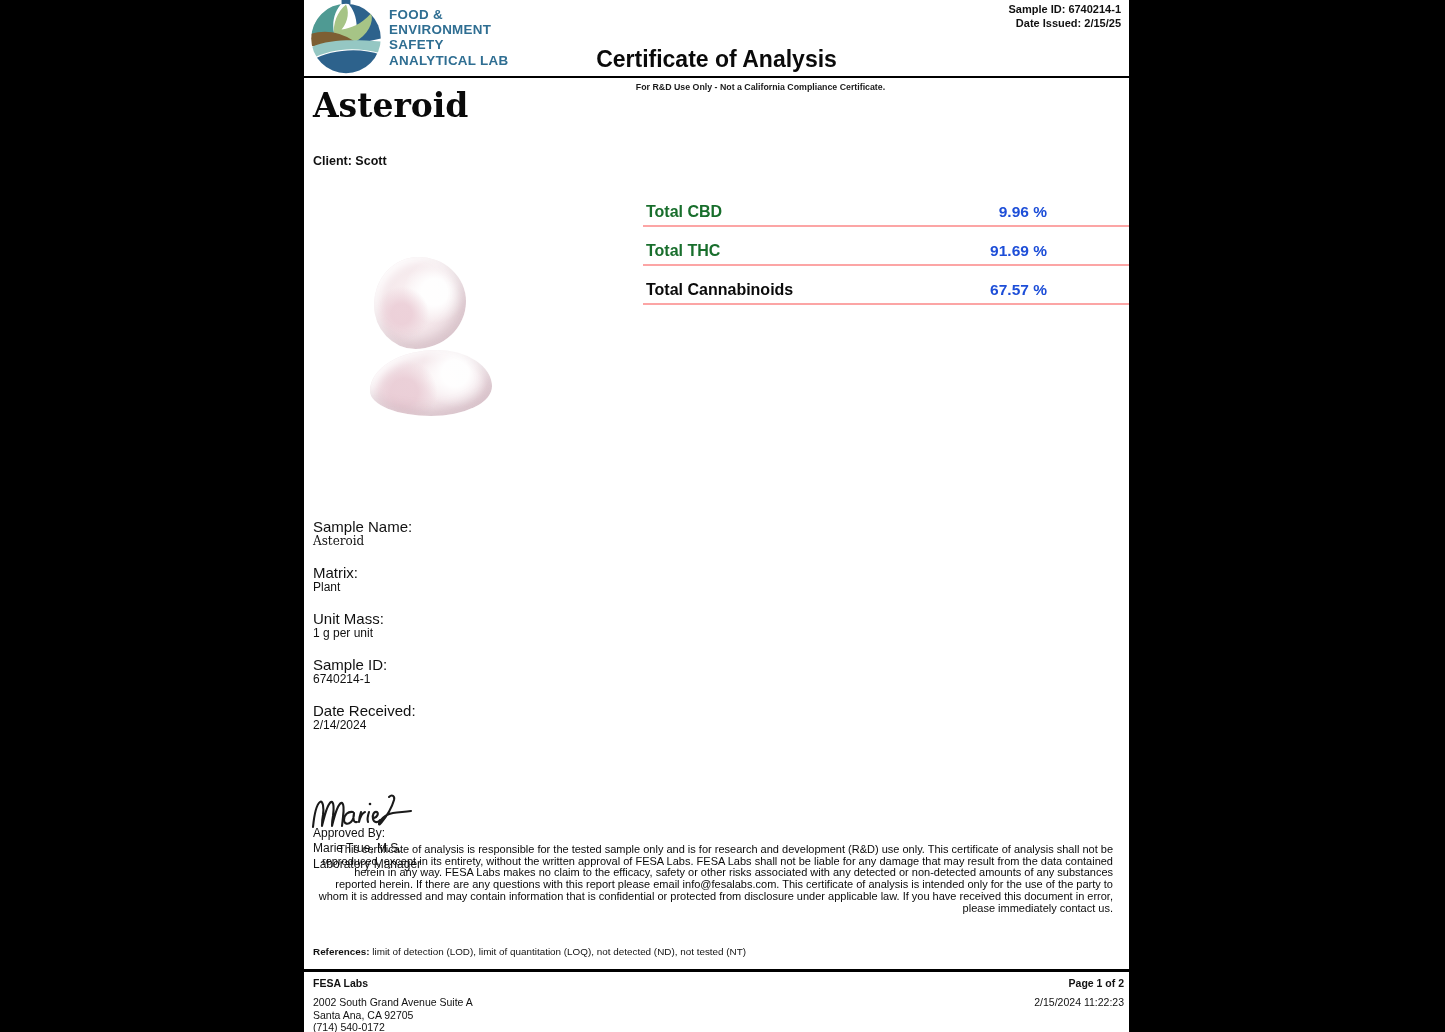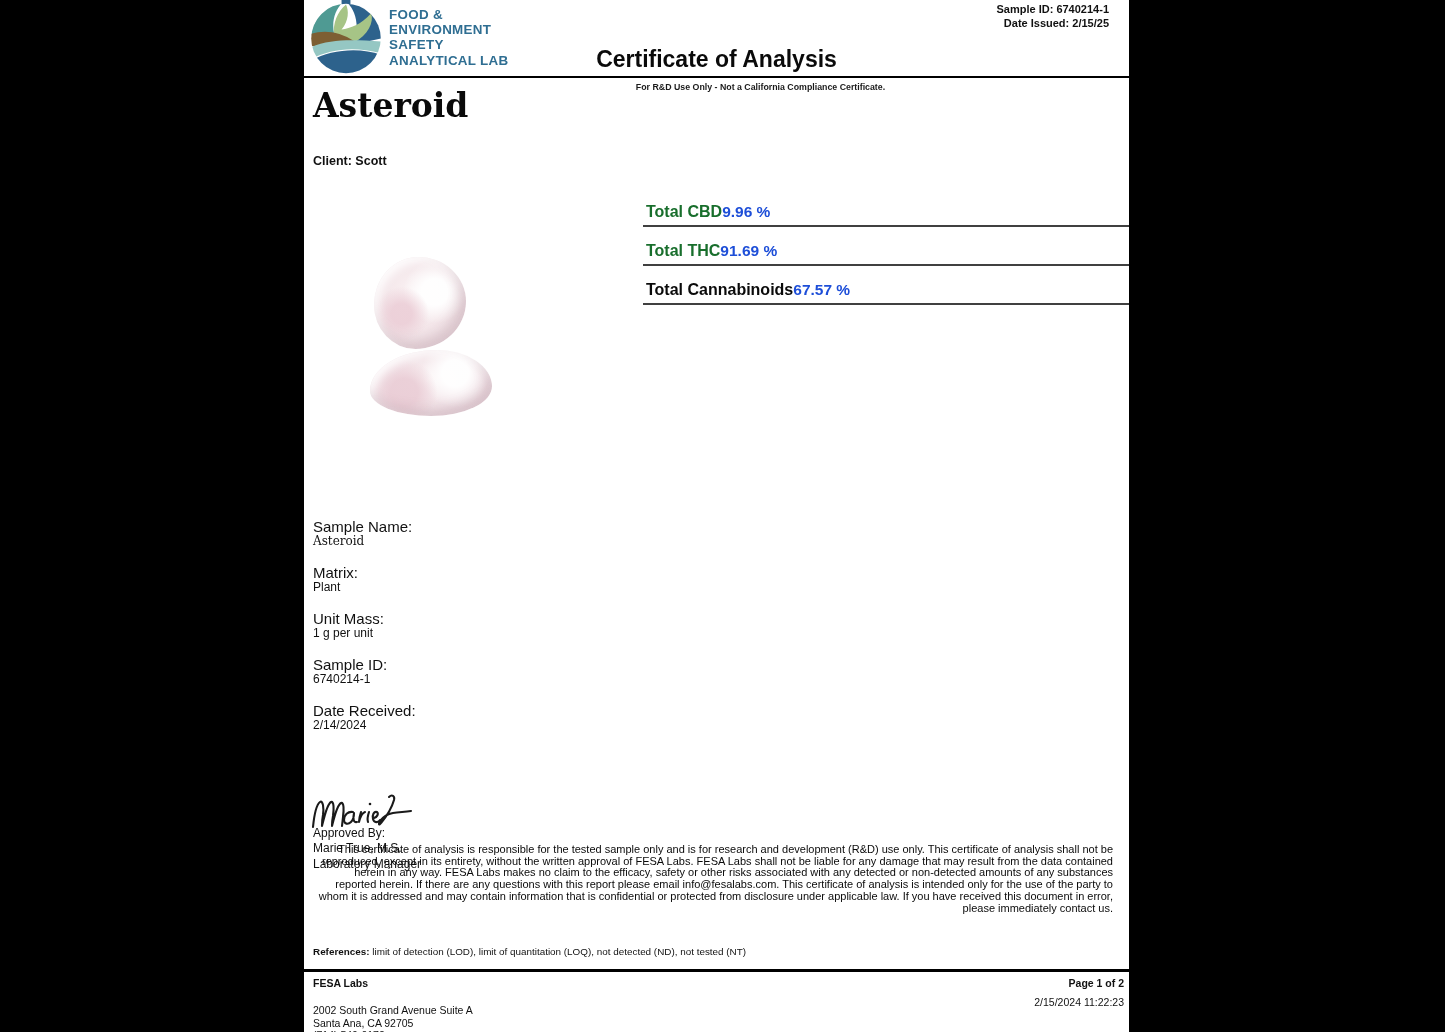--- a/index.html
+++ b/index.html
@@ -7,34 +7,34 @@
   body { font-family:"Liberation Sans", sans-serif; position:relative; color:#111; }
 
   .page { position:absolute; left:304px; top:0; width:825px; height:1032px; background:#fff;padding-left:6px; }
 
   
   .logo-mark { position:absolute; left:5px; top:0px; width:74px; height:74px; }
   .logo-text { position:absolute; left:85px; top:7px; font-size:13.4px; line-height:15.2px;
                font-weight:bold; color:#2f6e92; letter-spacing:.3px; }
   .coa-title { position:absolute; left:0; top:46px; width:100%; text-align:center;
                font-size:23px; font-weight:bold; color:#0a0a0a; }
-  .meta-top { position:absolute; right:20px; top:3px; text-align:right; font-size:11px;
+  .meta-top { position:absolute; right:8px; top:3px; text-align:right; font-size:11px;
               font-weight:bold; line-height:13.5px; white-space:nowrap; }
   .rule-thin { position:absolute; left:0; top:76px; width:100%; height:2px; background:#000; }
   .subtitle { position:absolute; left:0; top:82px; width:100%; text-align:center;
               font-size:8.8px; font-weight:bold; color:#1a1a1a;margin-left:44px; }
 
   .product-name { position:absolute; left:9px; top:86px; font-family:"DejaVu Serif","Liberation Serif",serif;
                   font-weight:bold; font-size:33px; color:#0a0a0a; }
   .client-line { position:absolute; left:9px; top:154px; font-size:12.5px; font-weight:bold; }
 
   
   .totals { position:absolute; left:339px; top:188px; width:486px; }
-  .trow { height:39px; border-bottom:2px solid #404040; display:flex; align-items:flex-end;
-          padding:0 0 4px 3px; }
+  .trow { height:39px; border-bottom:2px solid #fca5a5; display:flex; align-items:flex-end;
+          justify-content:space-between; padding:0 0 4px 3px; }
   .trow .tlabel { font-size:16px; font-weight:bold; color:#186e2c; }
   .trow .tlabel.dark { color:#0a0a0a; }
   .trow .tvalue { font-size:15.5px; font-weight:bold; color:#1d4ed8; margin-right:82px; }
 
   
   .rock { position:absolute; }
   .rock1 { left:70px; top:257px; width:92px; height:92px;
            border-radius:48% 52% 55% 45% / 52% 48% 52% 48%;
            background:
              radial-gradient(circle at 30% 62%, rgba(235,205,214,.85) 0 12%, rgba(235,205,214,0) 32%),
@@ -63,21 +63,21 @@
 
   
   .disclaimer { position:absolute; left:9px; top:844px; width:800px; font-size:11px;
                 line-height:11.7px; color:#0a0a0a;text-align:right; }
   .references { position:absolute; left:9px; top:946px; width:800px; font-size:9.9px; line-height:11.7px; }
   .references b { font-weight:bold; }
 
   
   .rule-thick { position:absolute; left:0; top:969px; width:100%; height:3px; background:#000; }
   .footer-left { position:absolute; left:9px; top:977px; font-size:10.5px; line-height:12.3px; }
-  .footer-left .f-name { font-weight:bold; margin-bottom:15px; }
+  .footer-left .f-name { font-weight:bold; margin-bottom:7px; }
   .footer-right { position:absolute; right:5px; top:977px; text-align:right; font-size:10.5px; line-height:12.3px; }
   .footer-right .f-page { font-weight:bold; margin-bottom:7px; }
 </style>
 </head>
 <body>
 
 <div class="page">
 
   <svg class="logo-mark" viewBox="0 0 100 100">
     <defs>

